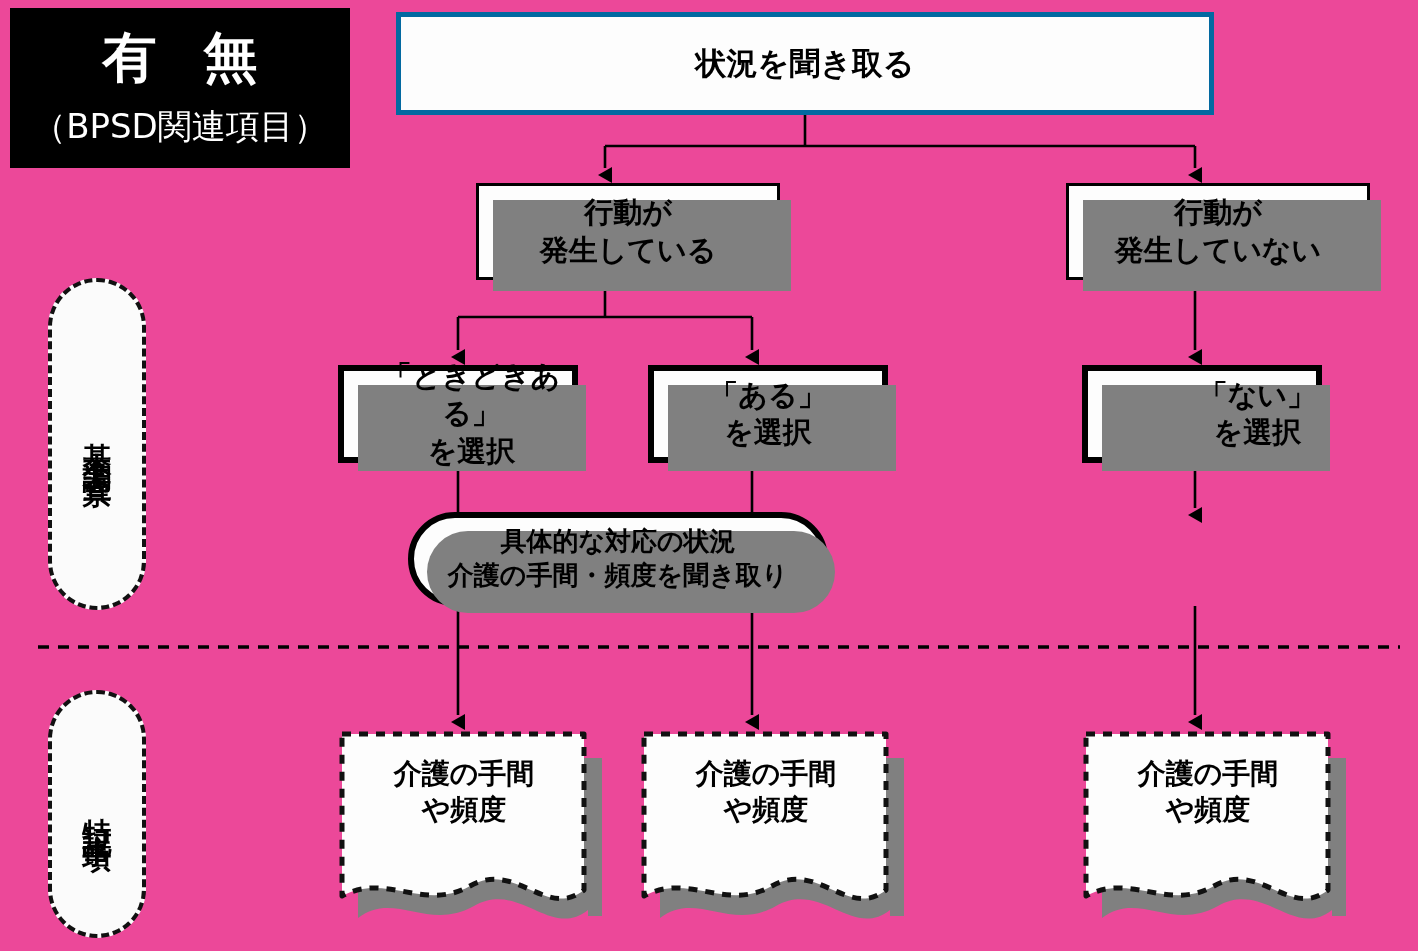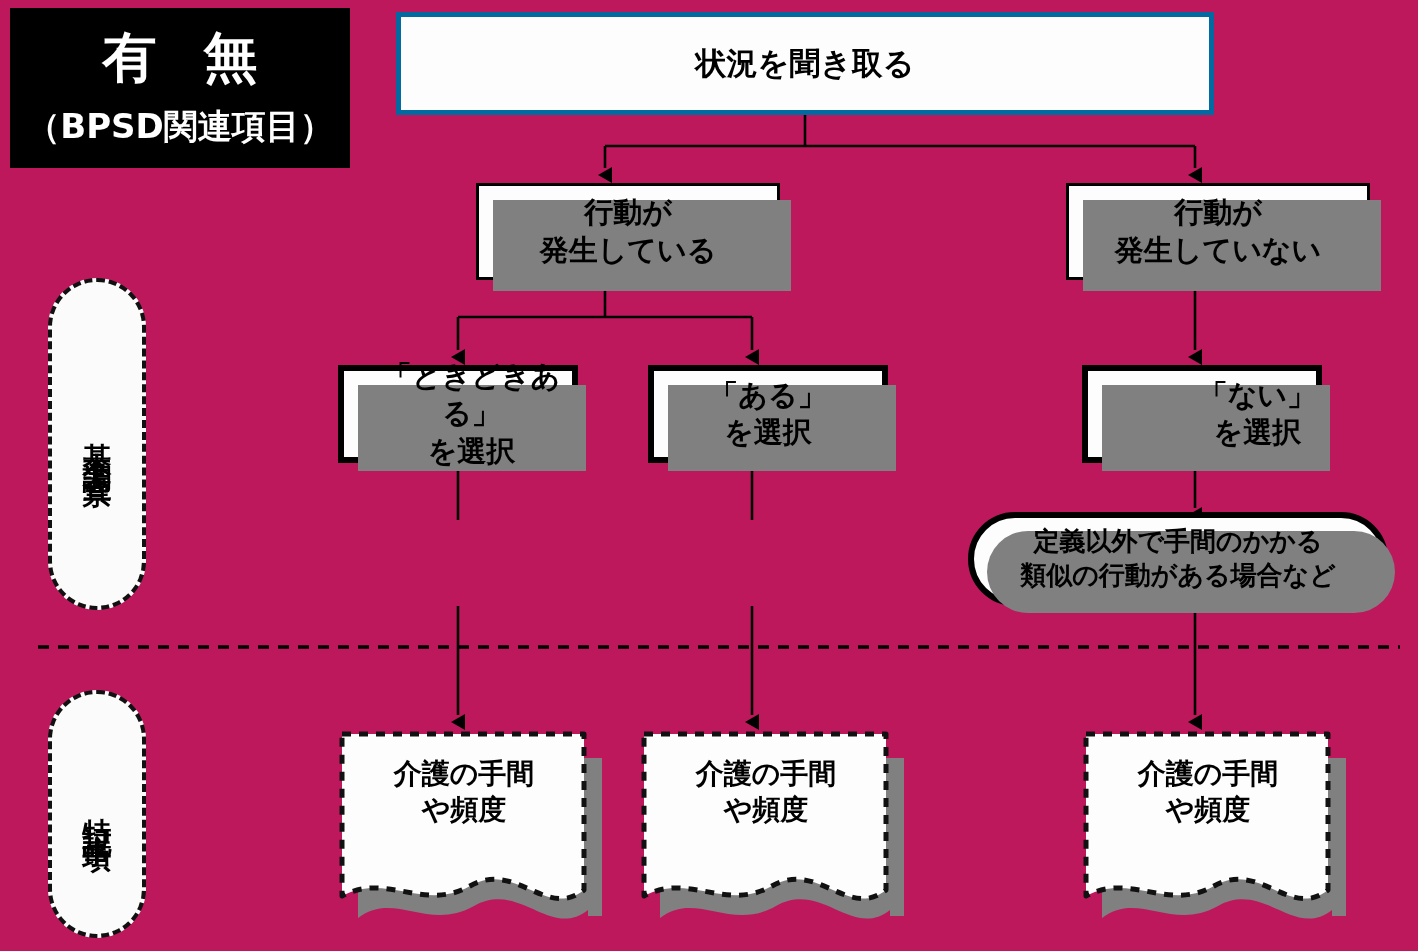--- a/index.html
+++ b/index.html
@@ -7,21 +7,21 @@
     padding: 0;
     background: #ffffff;
   }
   body {
     font-family: "DejaVu Sans", "Liberation Sans", sans-serif;
   }
   #page {
     position: relative;
     width: 1418px;
     height: 951px;
-    background: #be185d;
+    background: #ec4899;
     overflow: hidden;
   }
 
   
   .title-block {
     position: absolute;
     left: 10px;
     top: 8px;
     width: 340px;
     height: 160px;
@@ -35,21 +35,21 @@
   }
   .title-main {
     font-size: 54px;
     font-weight: bold;
     letter-spacing: 14px;
     line-height: 1.05;
     text-indent: 14px;
   }
   .title-sub {
     font-size: 34px;
-    font-weight: bold;
+    font-weight: normal;
     line-height: 1.15;
     margin-top: 20px;
     white-space: nowrap;
   }
 
   
   .side-label {
     position: absolute;
     box-sizing: border-box;
     background: #fbfbfb;
@@ -343,23 +343,23 @@
   </div>
   <div class="node node-thick" id="node-yes">
     <span style="white-space:pre-line">「ある」
 を選択</span>
   </div>
   <div class="node node-thick" id="node-no">
     <span style="white-space:pre-line">「ない」
 を選択</span>
   </div>
 
-  <div class="pill" id="pill-similar">
-    <span style="white-space:pre-line">定義以外で手間のかかる
-類似の行動がある場合など</span>
+  <div class="pill" id="pill-detail">
+    <span style="white-space:pre-line">具体的な対応の状況
+介護の手間・頻度を聞き取り</span>
   </div>
 
   <div class="doc-node" id="doc-left">
     <svg viewBox="0 0 252 196" preserveAspectRatio="none">
       <path d="M14,18 L252,18 L252,176 L238,176 L238,170 C200,200 170,140 124,166 C78,192 44,150 8,178 L8,18 Z" fill="#808080" stroke="none" transform="translate(12,10)" opacity="1"></path>
       <path d="M4,4 L246,4 L246,160 C208,190 178,130 132,156 C86,182 48,142 4,166 Z" fill="#fdfdfd" stroke="#111111" stroke-width="5" stroke-dasharray="9 8" stroke-linejoin="round"></path>
     </svg>
     <div class="doc-text">介護の手間
 や頻度</div>
   </div>

